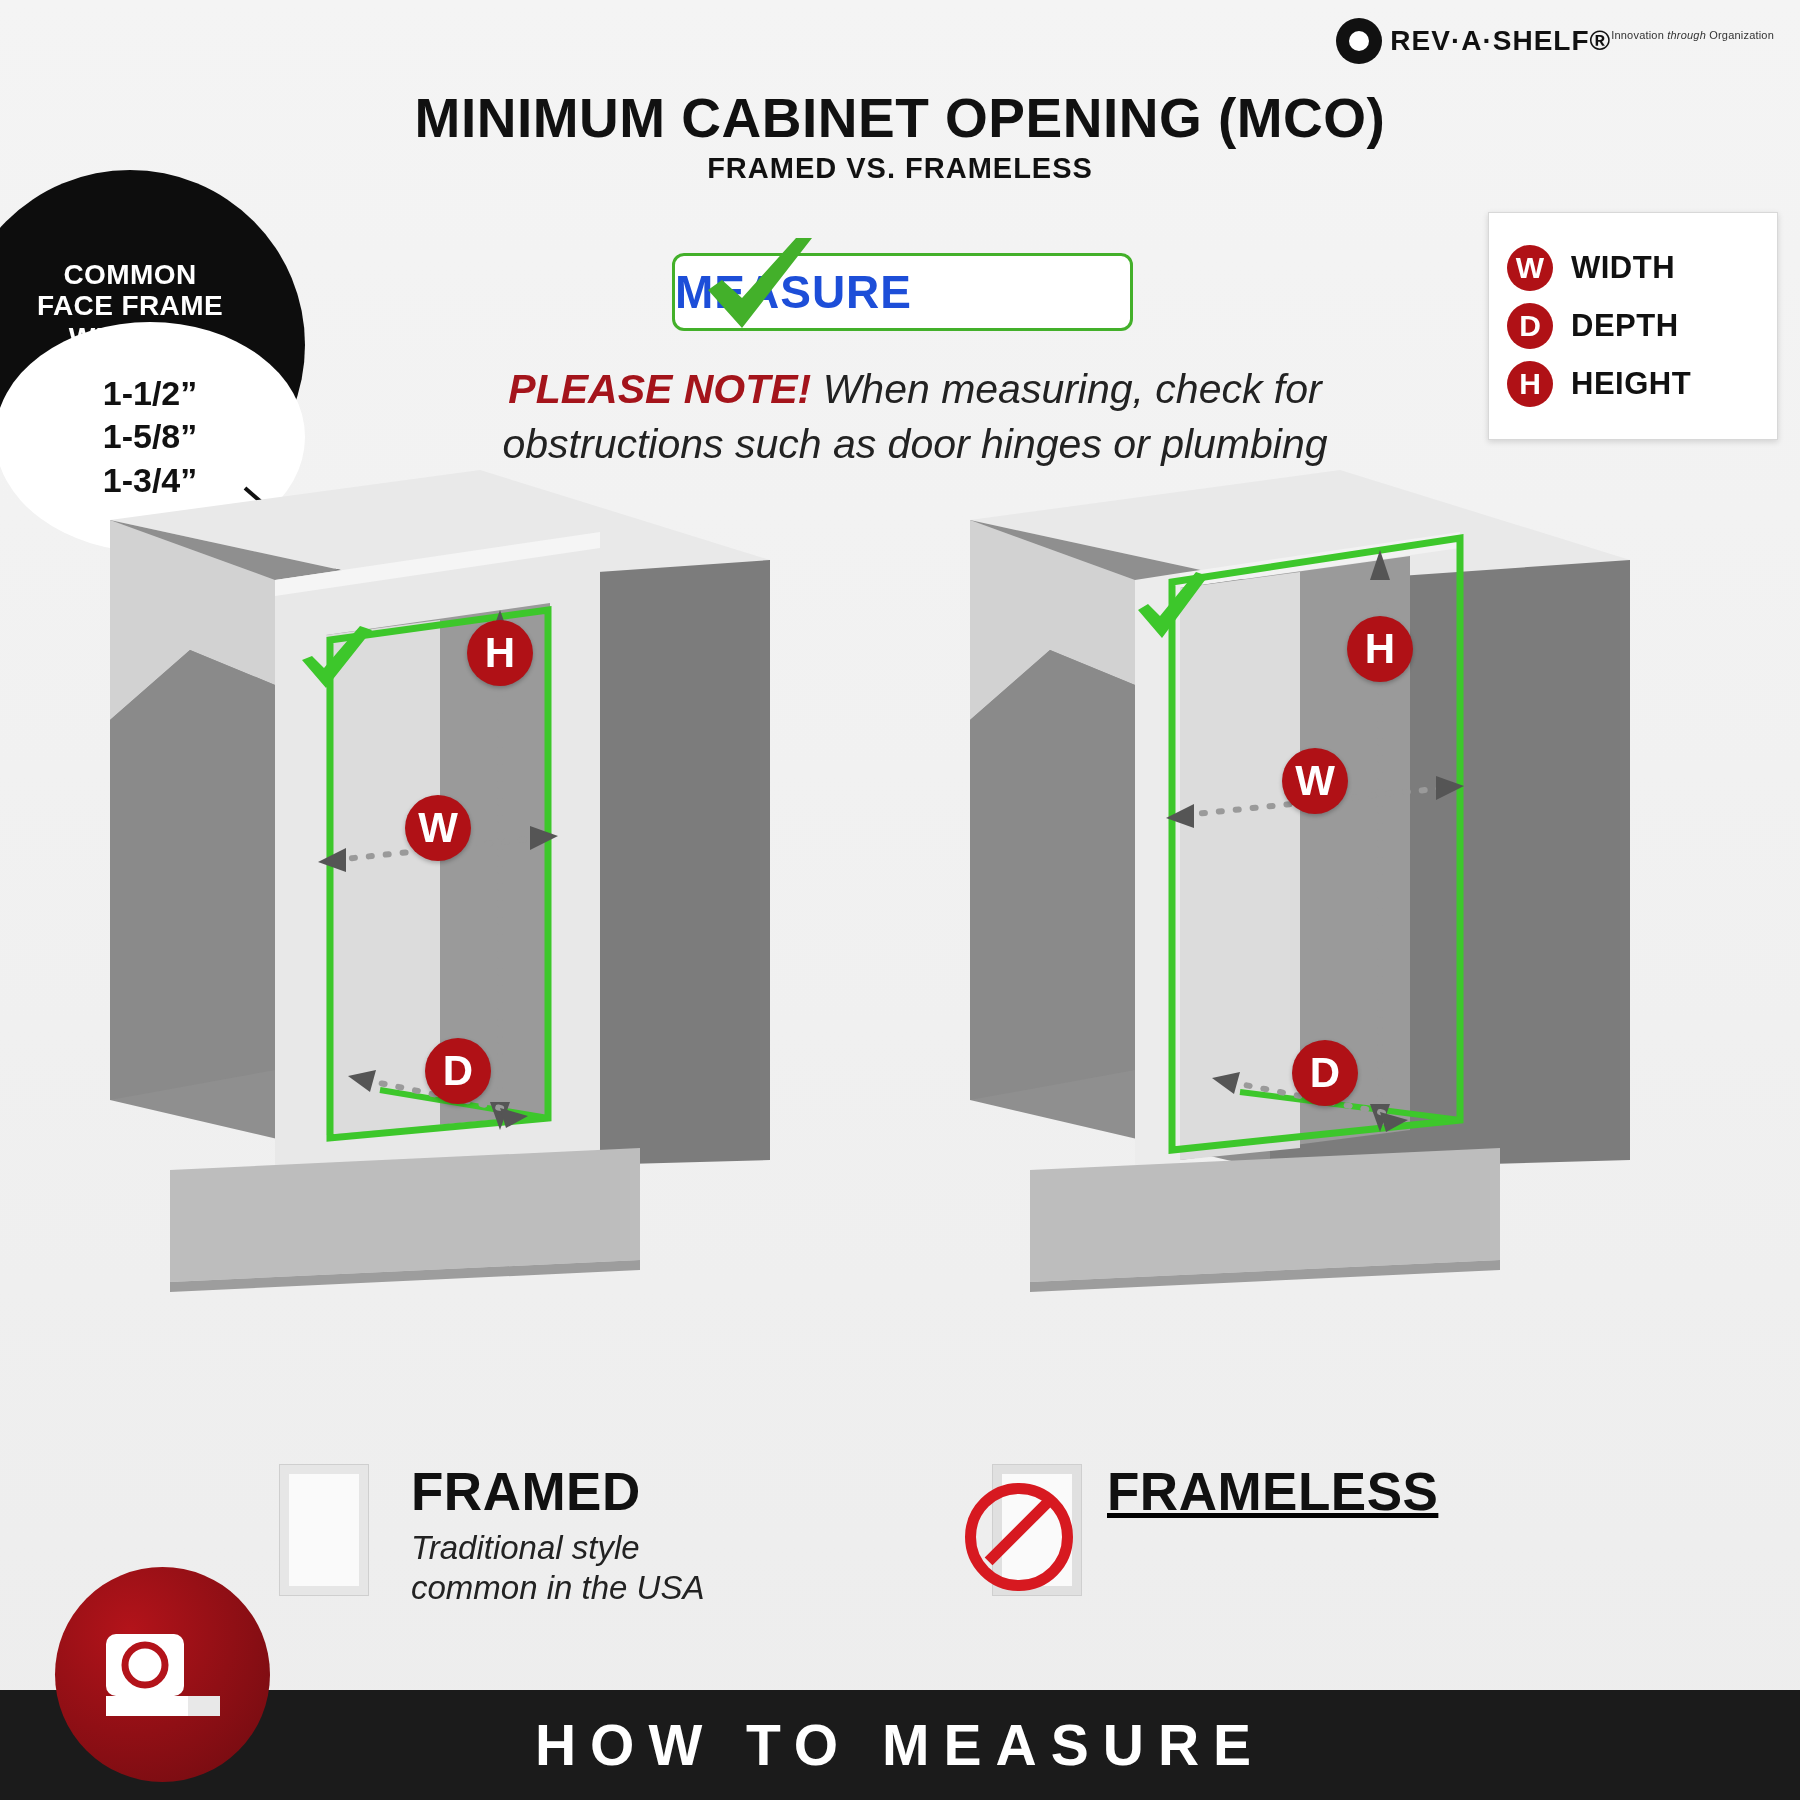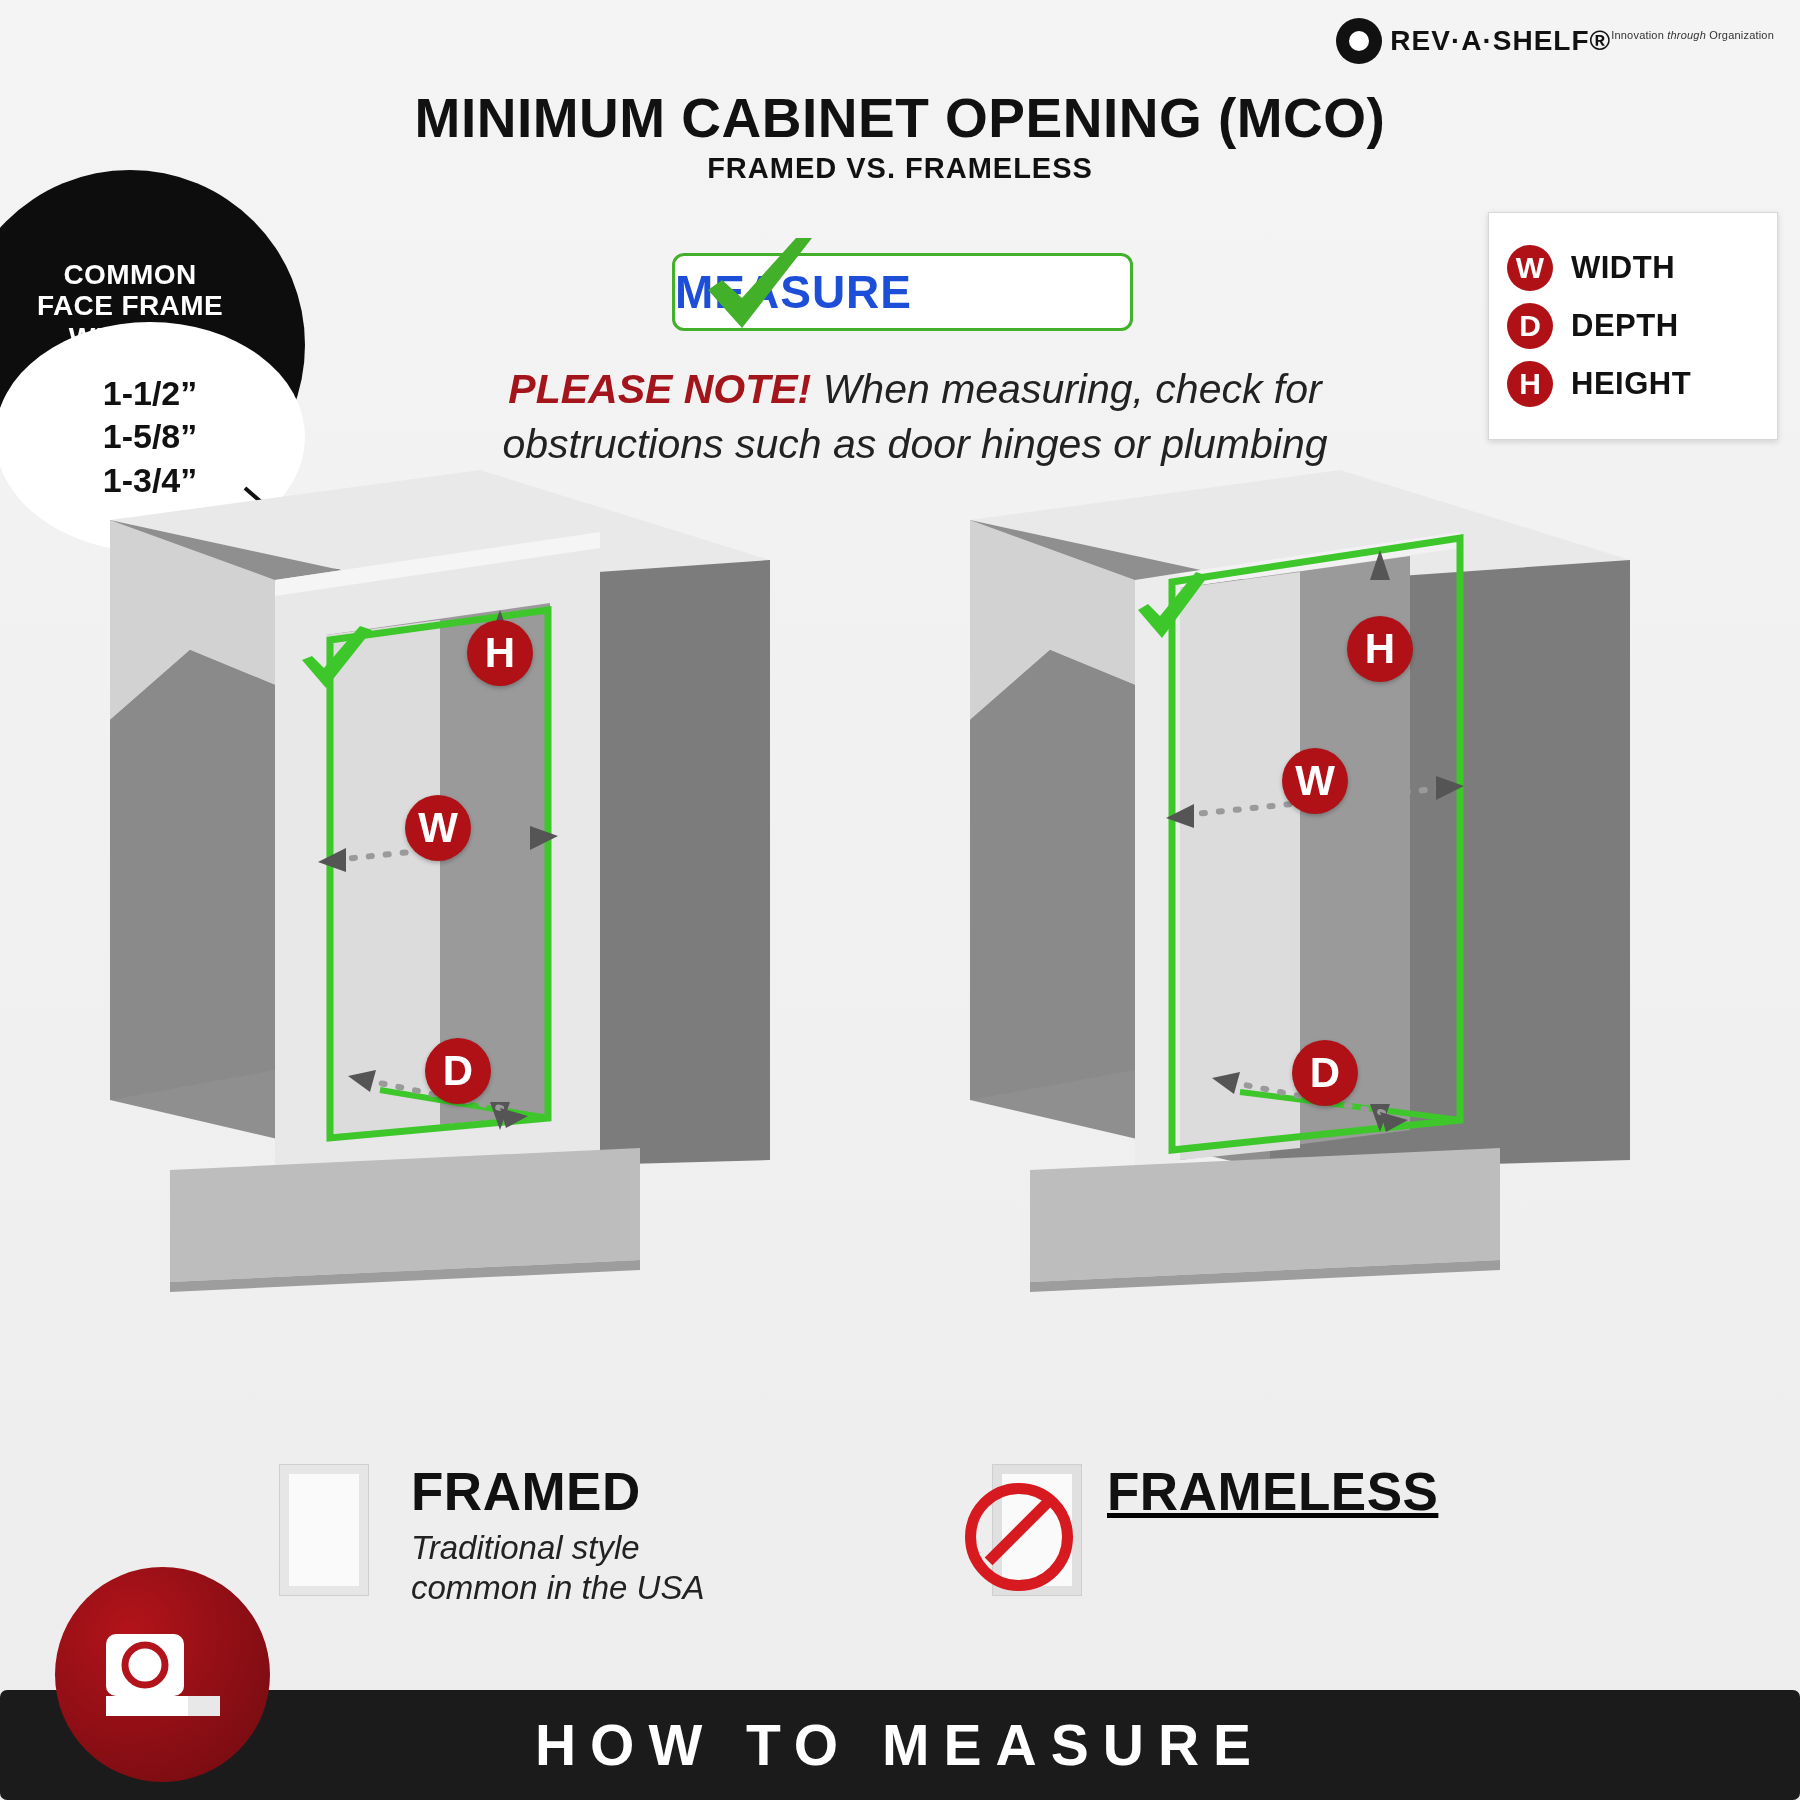--- a/index.html
+++ b/index.html
@@ -62,21 +62,21 @@
   .cap-icon{width:88px;height:130px;margin-right:26px;flex:none;position:relative;}
   .frame-icon{width:88px;height:130px;border:9px solid #e6e6e6;box-sizing:border-box;background:#fafafa;box-shadow:0 0 0 1px #cfcfcf;}
   .frameless-icon{width:88px;height:130px;border:9px solid #e0e0e0;box-sizing:border-box;background:#fafafa;box-shadow:0 0 0 1px #cfcfcf;}
   .no-sign{position:absolute;left:-28px;top:18px;width:86px;height:86px;border:11px solid #d71920;border-radius:50%;}
   .no-sign:after{content:"";position:absolute;left:50%;top:-6px;width:11px;height:86px;background:#d71920;transform:translateX(-50%) rotate(45deg);}
   .cap-head{font-size:53px;font-weight:bold;color:#111;line-height:1;letter-spacing:.5px;}
   .cap-sub{font-size:33px;color:#222;font-style:italic;line-height:1.22;margin-top:10px;}
   .cap-sub .plain{font-style:normal;}
 
   
-  .footer{position:absolute;left:0;bottom:0;width:1800px;height:110px;background:#1b1b1b;display:flex;align-items:center;justify-content:center;border-radius:7px;}
+  .footer{position:absolute;left:0;bottom:0;width:1800px;height:110px;background:#1b1b1b;display:flex;align-items:center;justify-content:center;}
   .footer-text{color:#fff;font-size:57px;font-weight:bold;letter-spacing:14px;}
   .tape-circle{position:absolute;left:55px;bottom:18px;width:215px;height:215px;border-radius:50%;
     background:radial-gradient(circle at 35% 30%,#b3131a,#6d0b10);display:flex;align-items:center;justify-content:center;}
 </style>
 </head>
 <body>
 
 <div class="page">
 
   <div class="logo">

